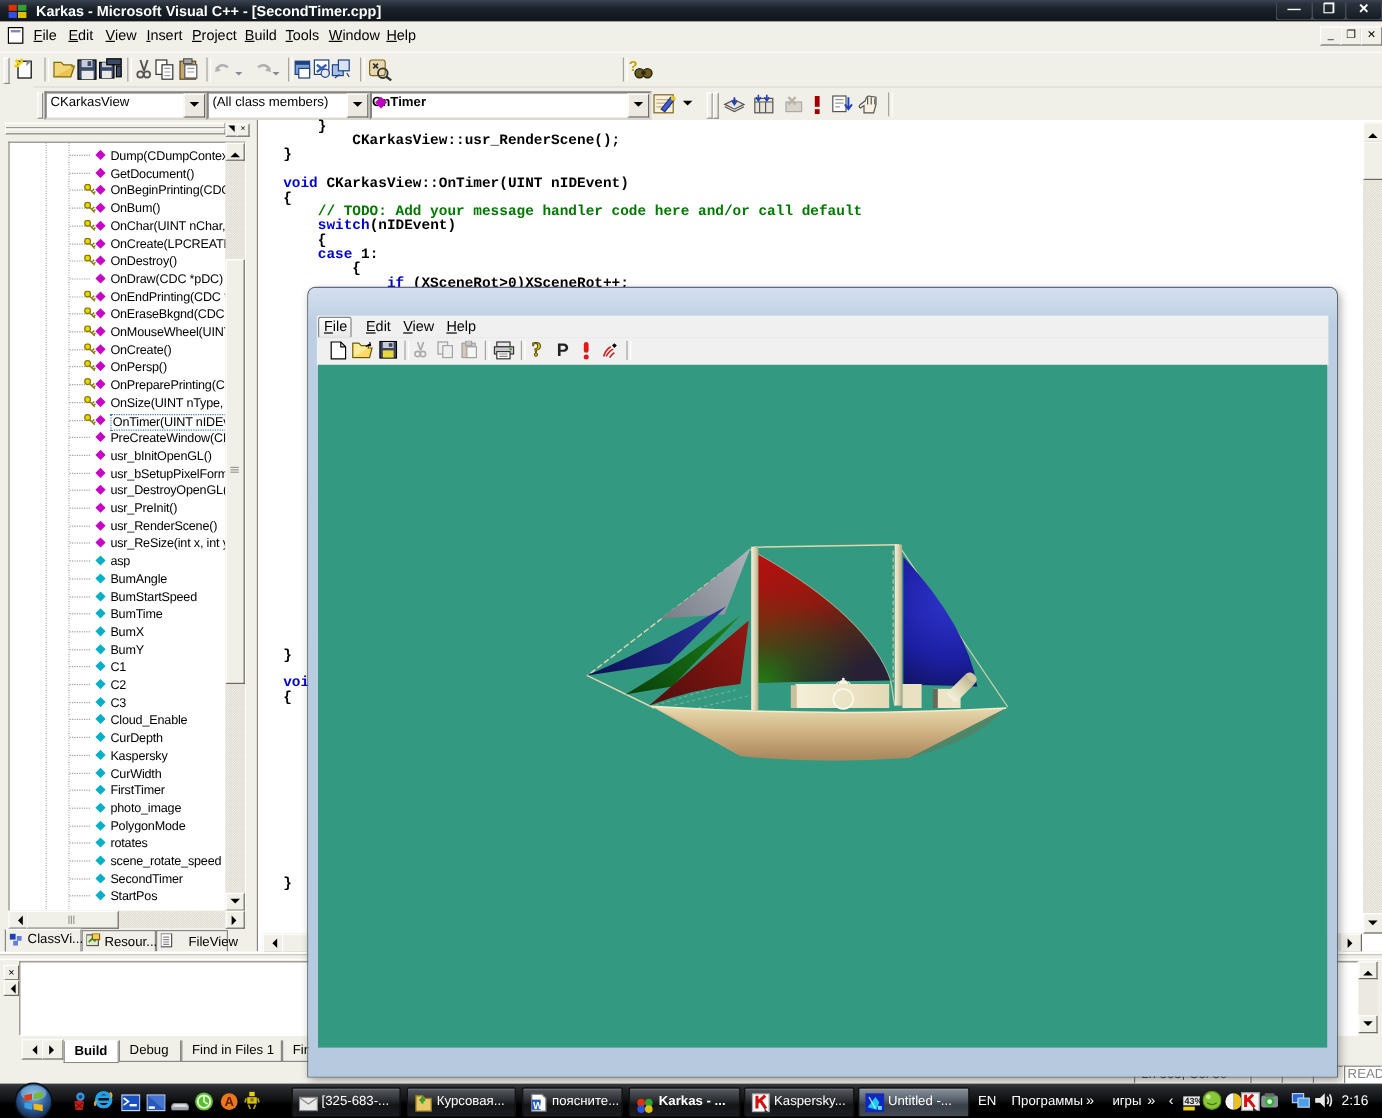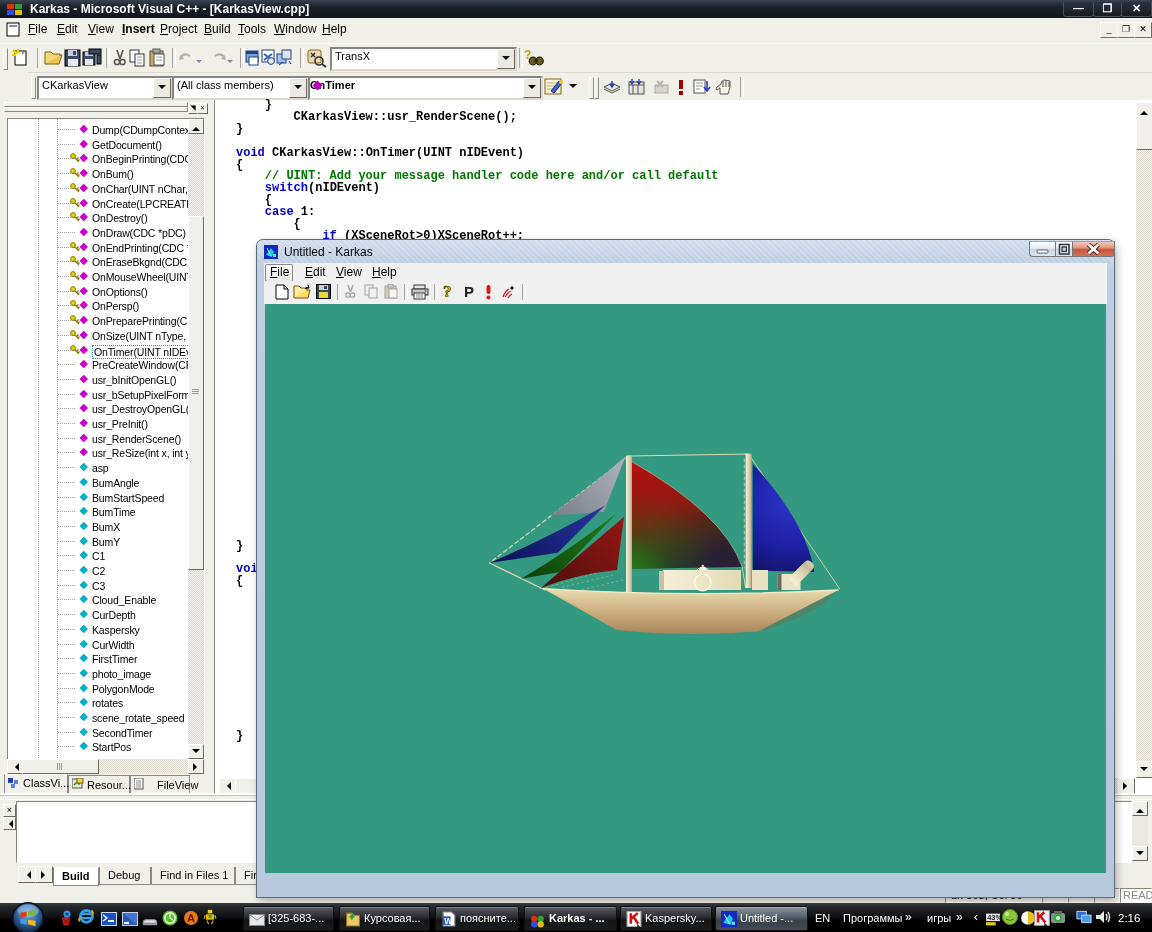--- a/index.html
+++ b/index.html
@@ -65,40 +65,40 @@
 .traytxt{position:absolute;color:#fff;font-size:11px;top:9px;}
 </style></head>
 <body>
 <div class="abs" id="titlebar">
  <svg class="ticon" viewBox="0 0 16 14">
       <rect x="0" y="2" width="7" height="5" fill="#e03000"></rect>
       <rect x="8" y="2" width="7" height="5" fill="#30a030"></rect>
       <rect x="0" y="8" width="7" height="5" fill="#3050e0"></rect>
       <rect x="8" y="8" width="7" height="5" fill="#e0c000"></rect>
     </svg>
- <span class="ttext">Karkas - Microsoft Visual C++ - [KarkasView.cpp]</span>
+ <span class="ttext">Karkas - Microsoft Visual C++ - [SecondTimer.cpp]</span>
  <div class="capbtn" style="left:1063px;width:29px;">
       <span>—</span>
     </div>
  <div class="capbtn" style="left:1093px;width:27px;">
       <span>❐</span>
     </div>
  <div class="capbtn" style="left:1121px;width:29px;">
       <span>✕</span>
     </div>
 </div>
 <div class="abs" id="menubar">
  <svg class="mdicon" viewBox="0 0 15 15">
       <rect x="1" y="1" width="12" height="13" fill="#fff" stroke="#000"></rect>
       <rect x="3" y="3" width="8" height="2" fill="#88a"></rect>
     </svg>
  <span class="mi" style="left:28px;"><u>F</u>ile</span>
  <span class="mi" style="left:57px;"><u>E</u>dit</span>
  <span class="mi" style="left:88px;"><u>V</u>iew</span>
- <span class="mi" style="left:122px;font-weight:bold;"><u>I</u>nsert</span>
+ <span class="mi" style="left:122px;"><u>I</u>nsert</span>
  <span class="mi" style="left:160px;"><u>P</u>roject</span>
  <span class="mi" style="left:204px;"><u>B</u>uild</span>
  <span class="mi" style="left:238px;text-align:center;"><u>T</u>ools</span>
  <span class="mi" style="left:274px;"><u>W</u>indow</span>
  <span class="mi" style="left:322px;"><u>H</u>elp</span>
  <div class="mdibtn" style="left:1100px;">_</div>
  <div class="mdibtn" style="left:1117px;">❐</div>
  <div class="mdibtn" style="left:1134px;">✕</div>
 </div>
 <div class="abs" id="tb1">
@@ -170,24 +170,20 @@
       <rect x="6" y="2" width="9" height="9" fill="#d8e4f4" stroke="#204080"></rect>
       <path d="M3 17 l4 -3 M13 13 l2 3" stroke="#204080"></path>
     </svg>
  <div class="tsep" style="left:300px;"></div>
  <svg class="ticn" style="left:306px" viewBox="0 0 22 20">
       <rect x="2" y="2" width="13" height="13" rx="2" fill="#e8d8b0" stroke="#806820"></rect>
       <path d="M5 5 l4 4 M9 5 l-4 4" stroke="#303030" stroke-width="1.4"></path>
       <circle cx="13" cy="13" r="4" fill="none" stroke="#333" stroke-width="1.6"></circle>
       <path d="M16 16 l4 3" stroke="#333" stroke-width="2"></path>
     </svg>
- <div class="combo" style="left:330px;top:3px;width:183px;height:20px;">
-      <span class="ct">TransX</span>
-      <span class="ca"></span>
-    </div>
  <div class="tsep" style="left:519px;"></div>
  <svg class="ticn" style="left:523px" viewBox="0 0 22 20">
       <text x="1" y="11" font-size="12" font-weight="bold" fill="#c8a000" font-family="Liberation Sans">?</text>
       <circle cx="10" cy="13" r="3.8" fill="#6a5a20" stroke="#2a2408" stroke-width="1.2"></circle>
       <circle cx="16.5" cy="13" r="3.8" fill="#6a5a20" stroke="#2a2408" stroke-width="1.2"></circle>
       <rect x="11.5" y="11.5" width="3.5" height="2.5" fill="#2a2408"></rect>
     </svg>
 </div>
 <div class="abs" id="tb2">
  <div class="grip" style="left:3px;"></div>
@@ -338,21 +334,21 @@
           <span class="diam"></span>
           <span class="lbl">OnMouseWheel(UINT n</span>
         </div>
  <div class="titem" style="left:0;top:162.7px;">
           <span class="dot h"></span>
           <svg class="keyicn" viewBox="0 0 10 10">
             <circle cx="3" cy="3" r="2.4" fill="#e8d800" stroke="#887700" stroke-width="1"></circle>
             <path d="M5 5 l4 4 M7 6 l1.5 -1.5 M8 8l1.5-1.5" stroke="#887700" stroke-width="1.2"></path>
           </svg>
           <span class="diam"></span>
-          <span class="lbl">OnOptions()</span>
+          <span class="lbl">OnCreate()</span>
         </div>
  <div class="titem" style="left:0;top:177.4px;">
           <span class="dot h"></span>
           <svg class="keyicn" viewBox="0 0 10 10">
             <circle cx="3" cy="3" r="2.4" fill="#e8d800" stroke="#887700" stroke-width="1"></circle>
             <path d="M5 5 l4 4 M7 6 l1.5 -1.5 M8 8l1.5-1.5" stroke="#887700" stroke-width="1.2"></path>
           </svg>
           <span class="diam"></span>
           <span class="lbl">OnPersp()</span>
         </div>
@@ -584,21 +580,21 @@
  <div class="sbtn" style="right:0;top:0;width:15px;height:14px;">
         <span class="arr" style="left:4px;top:3px;border-left:4px solid #000;"></span>
       </div>
 </div>
 <pre id="code">    }
         CKarkasView::usr_RenderScene();
 }
 
 <span class="kw">void</span> CKarkasView::OnTimer(UINT nIDEvent) 
 {
-<span class="cm">    // UINT: Add your message handler code here and/or call default</span>
+<span class="cm">    // TODO: Add your message handler code here and/or call default</span>
     <span class="kw">switch</span>(nIDEvent)
     {
     <span class="kw">case</span> 1:
         {
             <span class="kw">if</span> (XSceneRot&gt;0)XSceneRot++;
             if (XSceneRot&lt;0)XSceneRot--;
             if (YSceneRot&gt;0)YSceneRot++;
             if (YSceneRot&lt;0)YSceneRot--;
             usr_RenderScene();
         }
@@ -680,40 +676,20 @@
       <span style="position:absolute;left:5px;top:0px;">Ln 808, Col 36</span>
     </div>
  <div class="sunk" style="left:1042px;top:2px;width:24px;height:13px;"></div>
  <div class="sunk" style="left:1068px;top:2px;width:24px;height:13px;"></div>
  <div class="sunk" style="left:1094px;top:2px;width:24px;height:13px;"></div>
  <div class="sunk" style="left:1120px;top:2px;width:30px;height:13px;background:#fff;">
       <span style="position:absolute;left:2px;top:0px;color:#888;">READ</span>
     </div>
 </div>
 <div class="abs" id="cw">
- <div id="cwtitle">
-  <svg style="position:absolute;left:7px;top:5px" width="14" height="14" viewBox="0 0 14 14">
-        <rect width="14" height="14" fill="#1028c0"></rect>
-        <path d="M2 10 L7 3 l3 4 -2 5z" fill="#20c8e8"></path>
-        <path d="M3 3 l4 8" stroke="#a0f0ff" stroke-width="1"></path>
-        <rect x="9" y="9" width="3" height="3" fill="#60e0f8"></rect>
-      </svg>
-  <span style="position:absolute;left:27px;top:5px;">Untitled - Karkas</span>
-  <div class="cwbtn" style="left:772px;width:25px;border-radius:0 0 0 4px;"><svg width="25" height="14">
-          <rect x="7" y="8" width="11" height="3" rx="1" fill="#fff" stroke="#38404a" stroke-width="0.8"></rect>
-        </svg></div>
-  <div class="cwbtn" style="left:798px;width:16px;"><svg width="16" height="14">
-          <rect x="3.5" y="2.5" width="9.5" height="9.5" fill="#fff" stroke="#343c46" stroke-width="1.6"></rect>
-          <rect x="6" y="5" width="4.5" height="4.5" fill="#c8d2da" stroke="#343c46" stroke-width="1.4"></rect>
-        </svg></div>
-  <div class="cwbtn" style="left:815px;width:41px;border-radius:0 0 4px 0;background:linear-gradient(#f0c8b8,#e09980 40%,#c4563c 55%,#d4714e);"><svg width="41" height="14">
-          <path d="M15.5 2.5 L25.5 11.5 M25.5 2.5 L15.5 11.5" stroke="#5a241a" stroke-width="4.6" fill="none"></path>
-          <path d="M15.5 2.5 L25.5 11.5 M25.5 2.5 L15.5 11.5" stroke="#fff" stroke-width="2.6" fill="none"></path>
-        </svg></div>
- </div>
  <div id="cwmenu">
   <div style="position:absolute;left:1px;top:1px;width:26px;height:16px;border:1px solid #888;border-radius:2px;background:linear-gradient(#fff,#e8e8e8);"></div>
   <span style="position:absolute;left:6px;top:2px;"><u>F</u>ile</span>
   <span style="position:absolute;left:41px;top:2px;"><u>E</u>dit</span>
   <span style="position:absolute;left:72px;top:2px;"><u>V</u>iew</span>
   <span style="position:absolute;left:108px;top:2px;"><u>H</u>elp</span>
  </div>
  <div id="cwtool">
   <svg style="position:absolute;left:11px;top:3px" width="14" height="16" viewBox="0 0 14 16">
         <path d="M1 1 h8 l4 4 v10 h-12z" fill="#fff" stroke="#000"></path>

